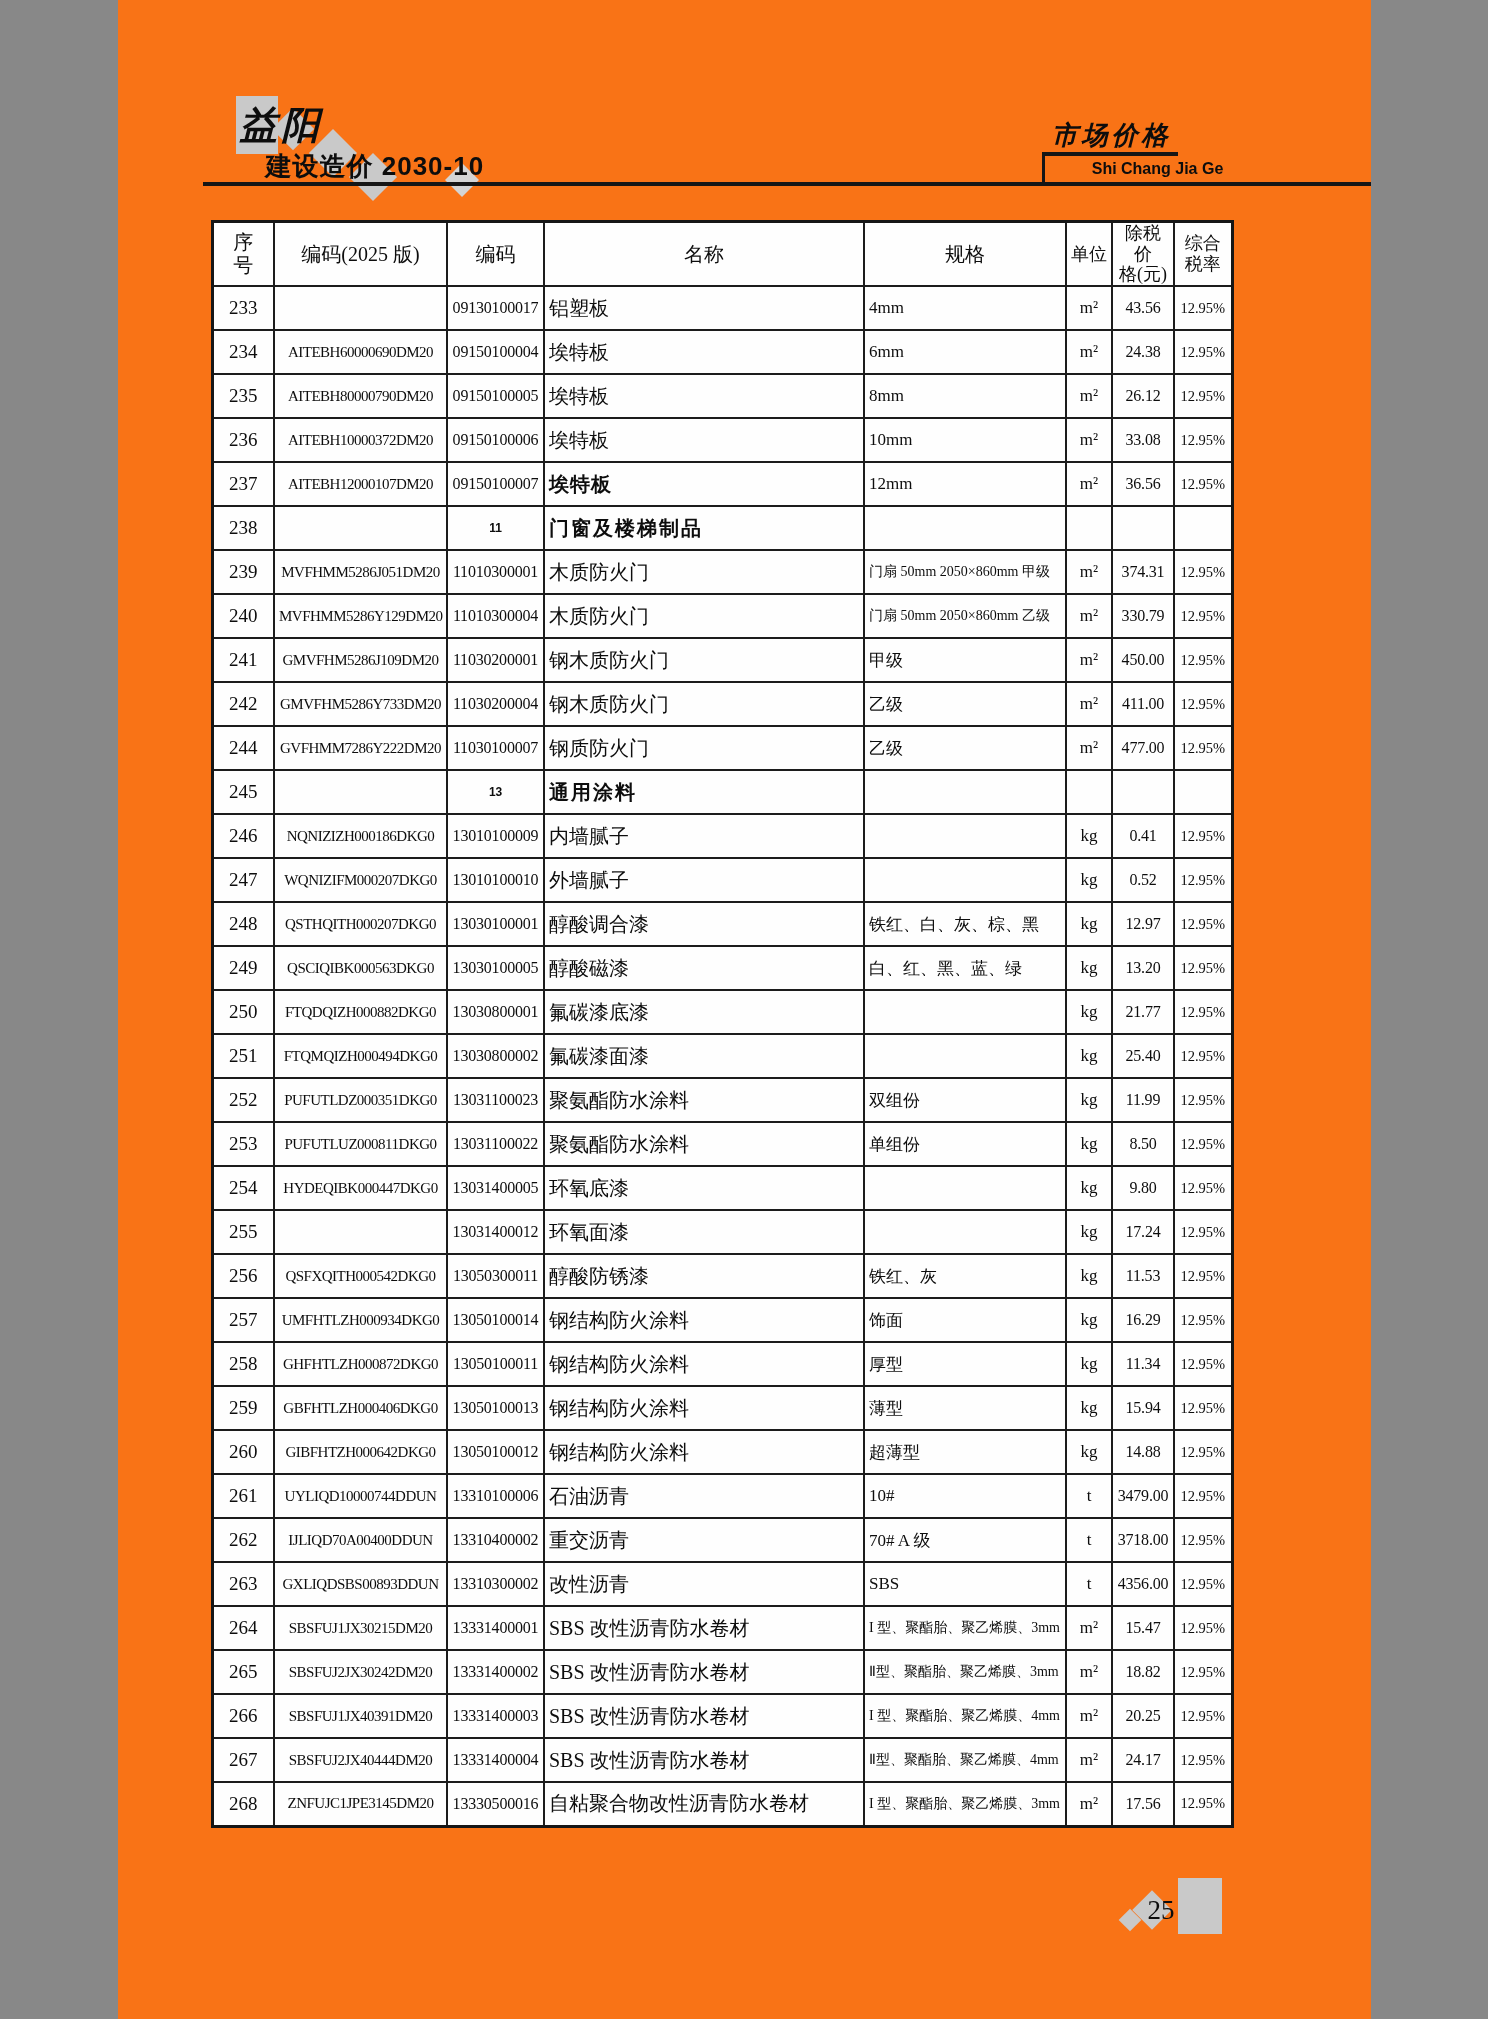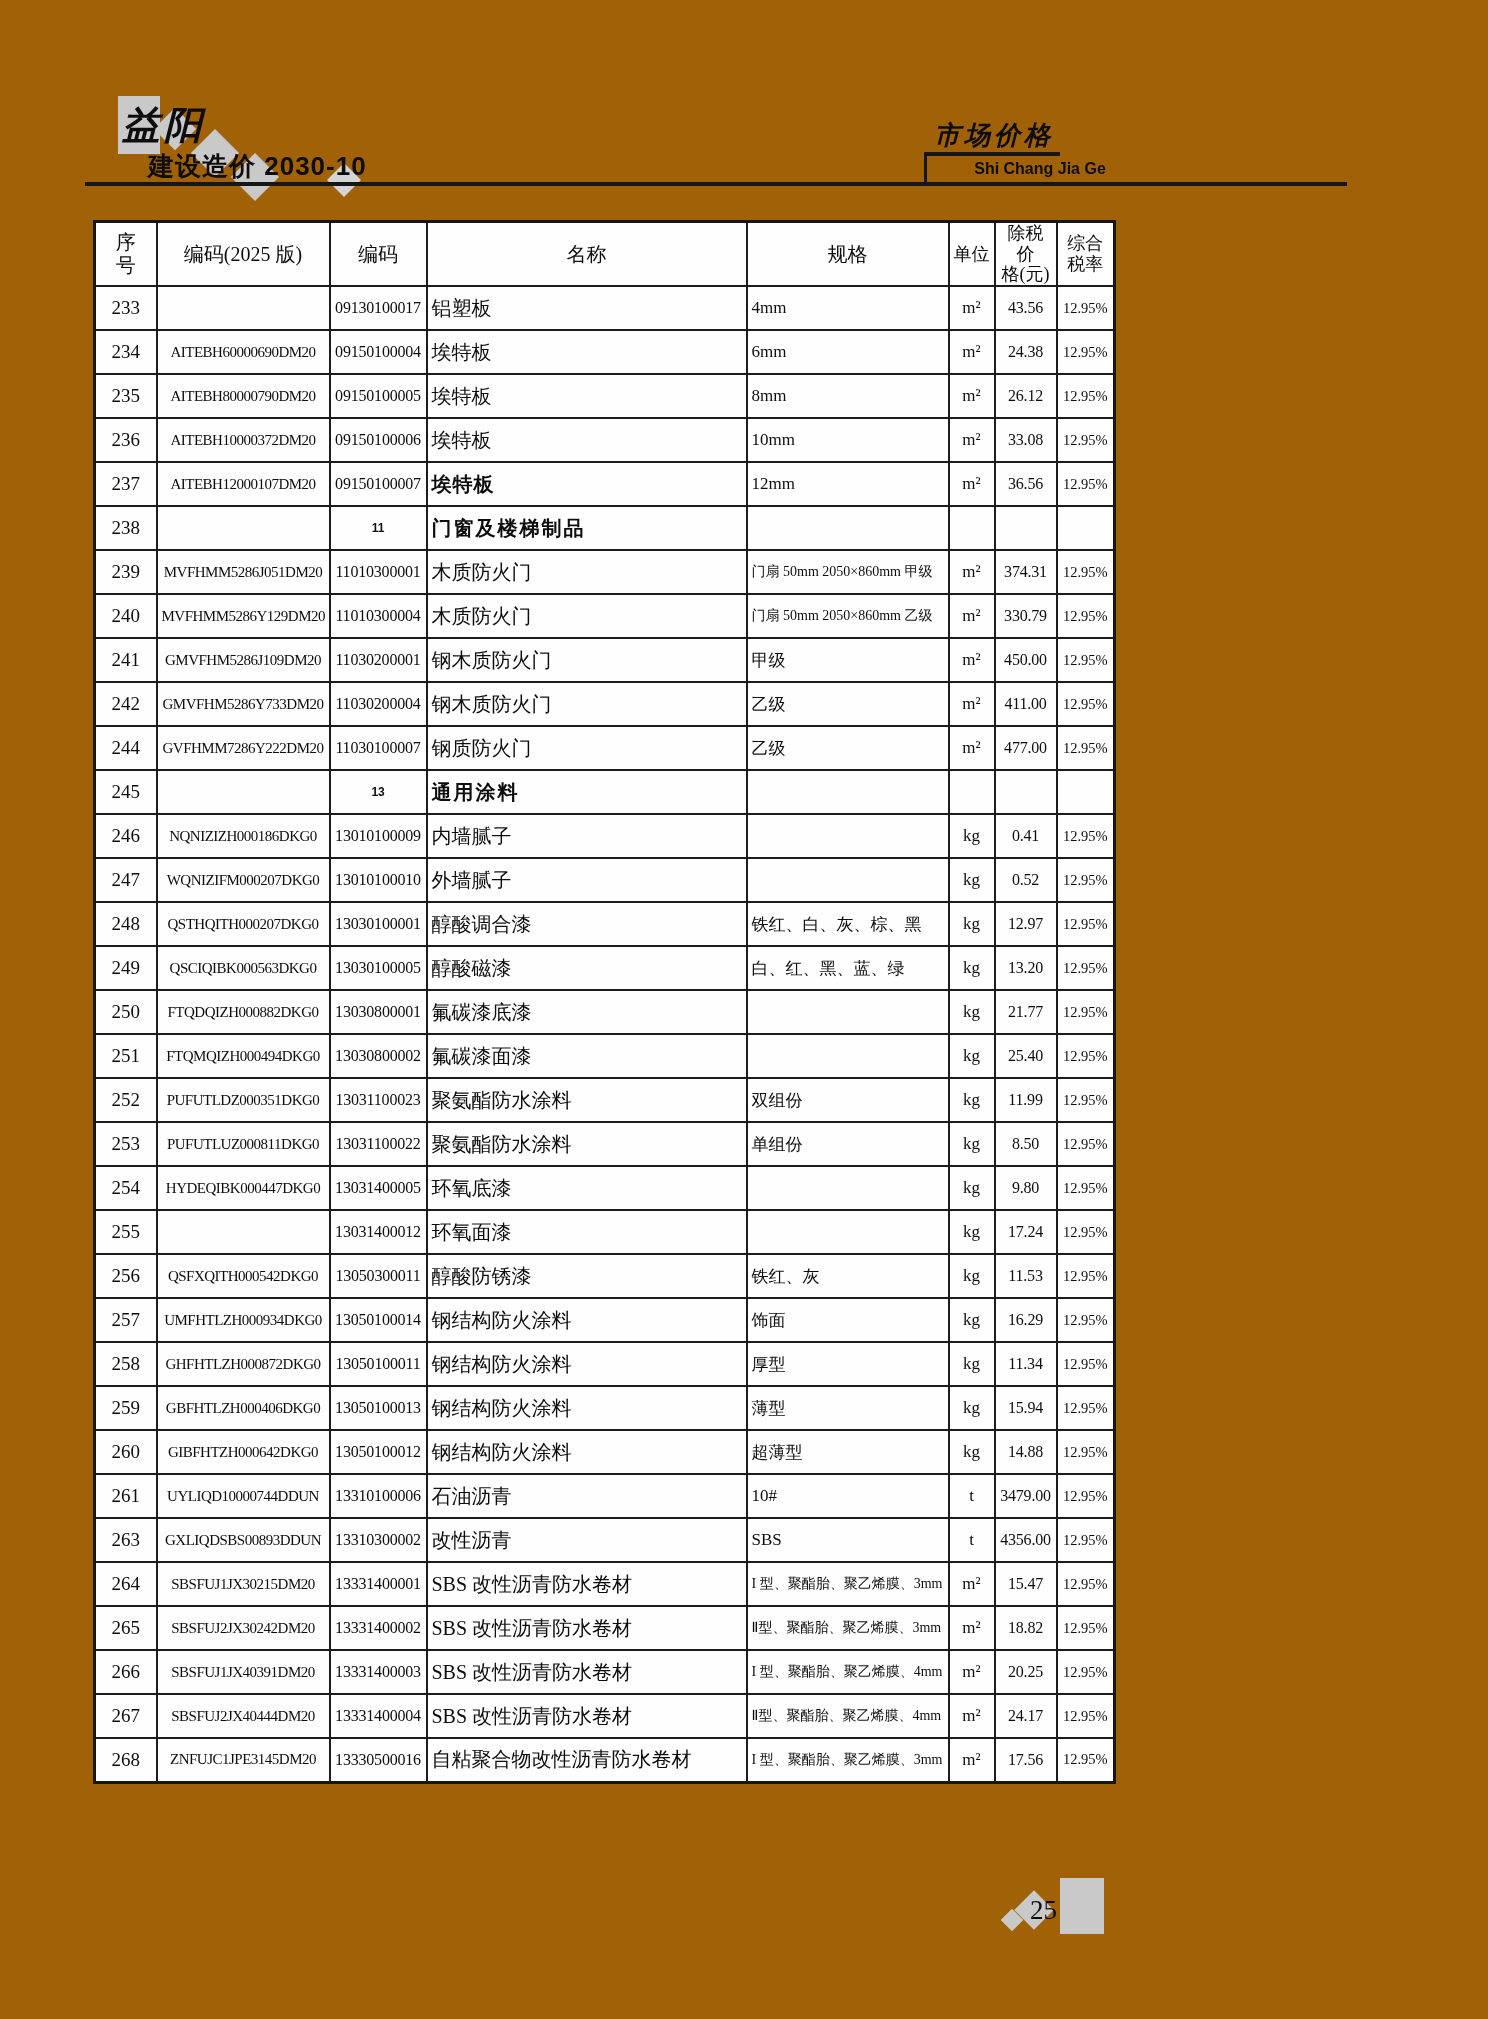--- a/index.html
+++ b/index.html
@@ -1,19 +1,19 @@
 <!DOCTYPE html>
 <html><head>
 <meta charset="utf-8">
 <style>
   html,body{margin:0;padding:0;background:#888;}
   .page{
     position:relative;
-    width:1488px;height:2019px;
-    background:#a16207;
+    width:1253px;height:2019px;
+    background:#f97316;
     color:#0d0d0d;
     font-family:"Liberation Serif", serif;
     overflow:hidden;
     margin:0 auto;
   }
   
   .deco{position:absolute;background:#c9c9c9;z-index:0;}
   .deco.diamond{transform:rotate(45deg);}
   .deco-square{left:118px;top:96px;width:42px;height:58px;}
   .deco-d1{left:160px;top:114px;width:30px;height:30px;}
@@ -410,20 +410,30 @@
           <td class="c-no">261</td>
           <td class="c-code2025">UYLIQD10000744DDUN</td>
           <td class="c-code">13310100006</td>
           <td class="c-name">石油沥青</td>
           <td class="c-spec">10#</td>
           <td class="c-unit">t</td>
           <td class="c-price">3479.00</td>
           <td class="c-tax">12.95%</td>
         </tr>
         <tr>
+          <td class="c-no">262</td>
+          <td class="c-code2025">IJLIQD70A00400DDUN</td>
+          <td class="c-code">13310400002</td>
+          <td class="c-name">重交沥青</td>
+          <td class="c-spec">70# A 级</td>
+          <td class="c-unit">t</td>
+          <td class="c-price">3718.00</td>
+          <td class="c-tax">12.95%</td>
+        </tr>
+        <tr>
           <td class="c-no">263</td>
           <td class="c-code2025">GXLIQDSBS00893DDUN</td>
           <td class="c-code">13310300002</td>
           <td class="c-name">改性沥青</td>
           <td class="c-spec">SBS</td>
           <td class="c-unit">t</td>
           <td class="c-price">4356.00</td>
           <td class="c-tax">12.95%</td>
         </tr>
         <tr>

